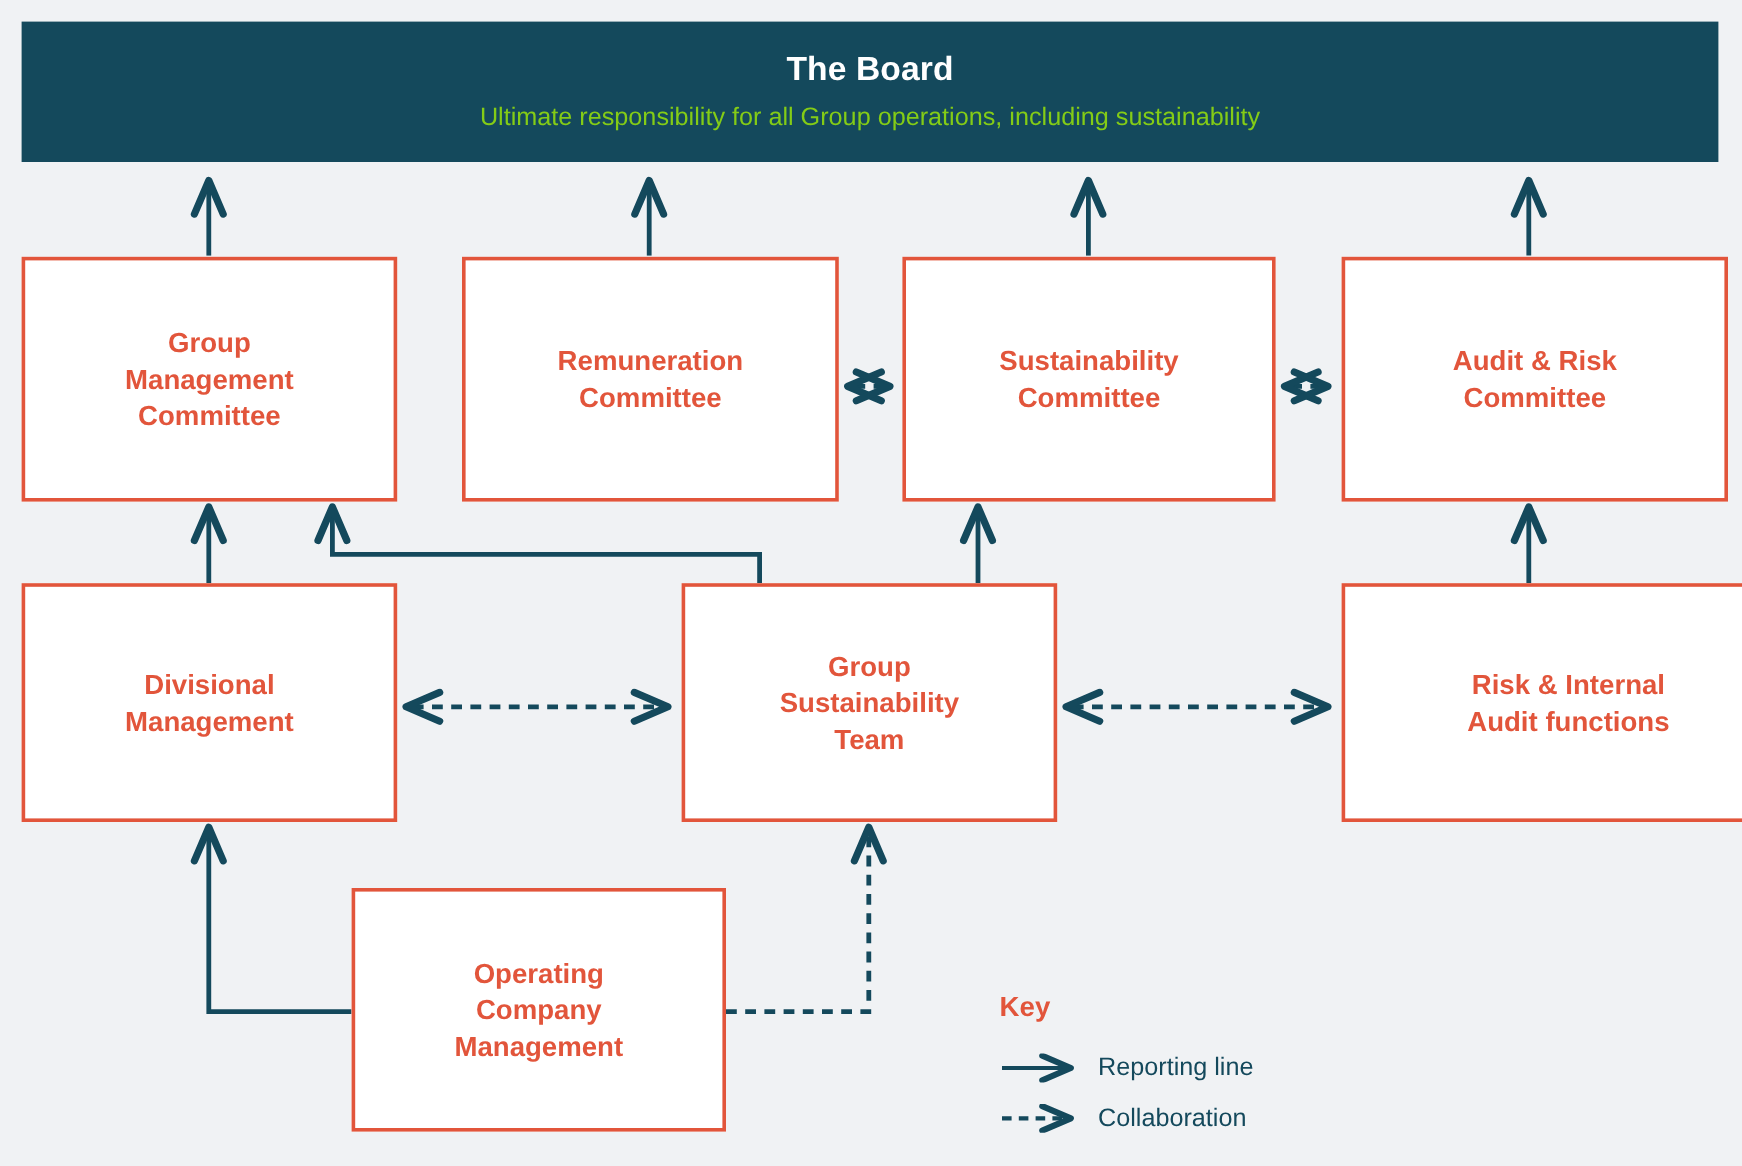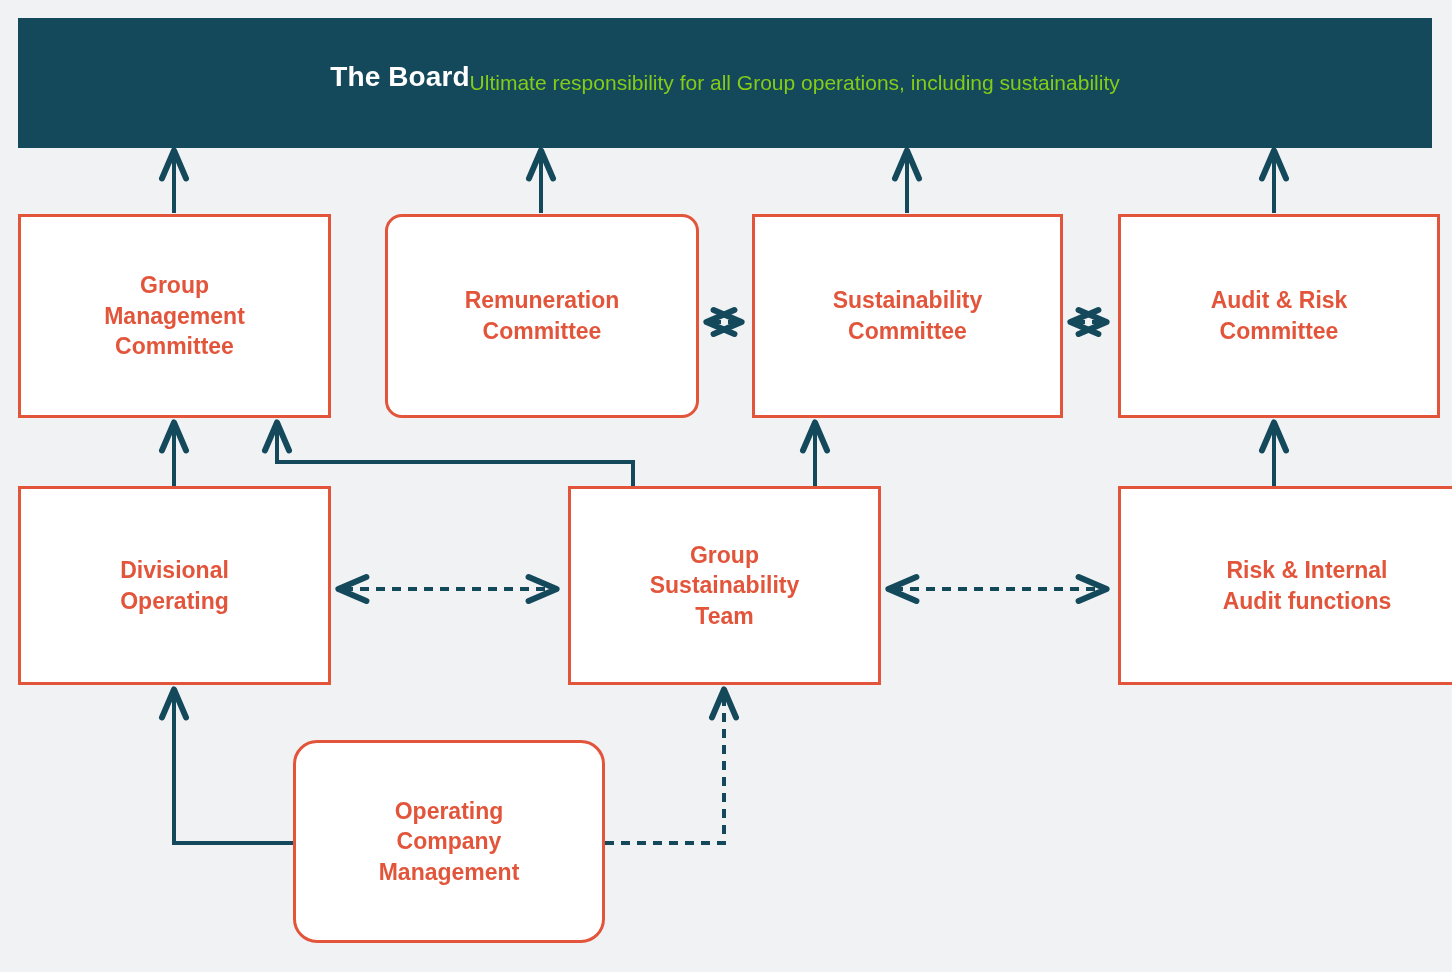--- a/index.html
+++ b/index.html
@@ -8,23 +8,23 @@
     background:#f0f2f4;
     font-family:"Liberation Sans", sans-serif;
     overflow:hidden;
     position:relative;
   }
   #stage{position:relative;width:1452px;height:972px;}
 
   
   .board{
     position:absolute;
-    left:18px;top:18px;width:1414px;height:130px;
+    left:18px;top:18px;width:1414px;height:117px;
     background:#14495c;
-    display:flex;
+    display:flex;flex-direction:column;
     align-items:center;justify-content:center;
     box-sizing:border-box;
   }
   .board-title{
     color:#ffffff;font-size:28px;font-weight:bold;
     letter-spacing:.1px;line-height:1.1;margin-bottom:12px;
   }
   .board-sub{
     color:#84cc16;font-size:21px;font-weight:normal;line-height:1.2;
   }
@@ -42,29 +42,29 @@
     color:#e2553b;
     font-weight:bold;
     font-size:23px;
     line-height:1.33;
     padding:0 10px;
     white-space:pre-line;
   }
 
   
   #n-gmc {left:18px;  top:214px; width:313px; height:204px;}
-  #n-rem {left:385px; top:214px; width:314px; height:204px;border-radius:17px;}
+  #n-rem {left:385px; top:214px; width:314px; height:204px;}
   #n-sus {left:752px; top:214px; width:311px; height:204px;}
   #n-aud {left:1118px;top:214px; width:322px; height:204px;}
   
   #n-div {left:18px;  top:486px; width:313px; height:199px;}
   #n-gst {left:568px; top:486px; width:313px; height:199px;}
   #n-ria {left:1118px;top:486px; width:378px; height:199px;}
   
-  #n-ocm {left:293px; top:740px; width:312px; height:203px;border-radius:24px;}
+  #n-ocm {left:293px; top:740px; width:312px; height:203px;}
 
   
   #wires{position:absolute;left:0;top:0;width:1452px;height:972px;pointer-events:none;}
 
   
   .key{position:absolute;left:833px;top:826px;width:330px;}
   .key-title{
     color:#e2553b;font-weight:bold;font-size:23px;margin-bottom:16px;
   }
   .key-row{display:flex;align-items:center;height:42px;}
@@ -131,32 +131,59 @@
     <span class="label">Sustainability
 Committee</span>
   </div>
   <div class="node" id="n-aud">
     <span class="label">Audit &amp; Risk
 Committee</span>
   </div>
 
   <div class="node" id="n-div">
     <span class="label">Divisional
-Operating</span>
+Management</span>
   </div>
   <div class="node" id="n-gst">
     <span class="label">Group
 Sustainability
 Team</span>
   </div>
   <div class="node" id="n-ria">
     <span class="label">Risk &amp; Internal
 Audit functions</span>
   </div>
 
   <div class="node" id="n-ocm">
     <span class="label">Operating
 Company
 Management</span>
   </div>
 
+  <div class="key">
+    <div class="key-title">Key</div>
+
+    <div class="key-row">
+      <svg class="key-swatch" viewBox="0 0 72 24">
+        <defs>
+          <marker id="kArrow1" markerWidth="10" markerHeight="10" refX="7.6" refY="4" orient="auto" markerUnits="strokeWidth">
+            <path d="M1,1 L8,4 L1,7" fill="none" stroke="#14495c" stroke-width="1.5" stroke-linecap="round" stroke-linejoin="round"></path>
+          </marker>
+        </defs>
+        <line x1="2" y1="12" x2="58" y2="12" stroke="#14495c" stroke-width="3.4" marker-end="url(#kArrow1)"></line>
+      </svg>
+      <span class="key-text">Reporting line</span>
+    </div>
+
+    <div class="key-row">
+      <svg class="key-swatch" viewBox="0 0 72 24">
+        <defs>
+          <marker id="kArrow2" markerWidth="10" markerHeight="10" refX="7.6" refY="4" orient="auto" markerUnits="strokeWidth">
+            <path d="M1,1 L8,4 L1,7" fill="none" stroke="#14495c" stroke-width="1.5" stroke-linecap="round" stroke-linejoin="round"></path>
+          </marker>
+        </defs>
+        <line x1="2" y1="12" x2="58" y2="12" stroke="#14495c" stroke-width="3.4" stroke-dasharray="8 6" marker-end="url(#kArrow2)"></line>
+      </svg>
+      <span class="key-text">Collaboration</span>
+    </div>
+  </div>
 
 </div>
 
 </body></html>

